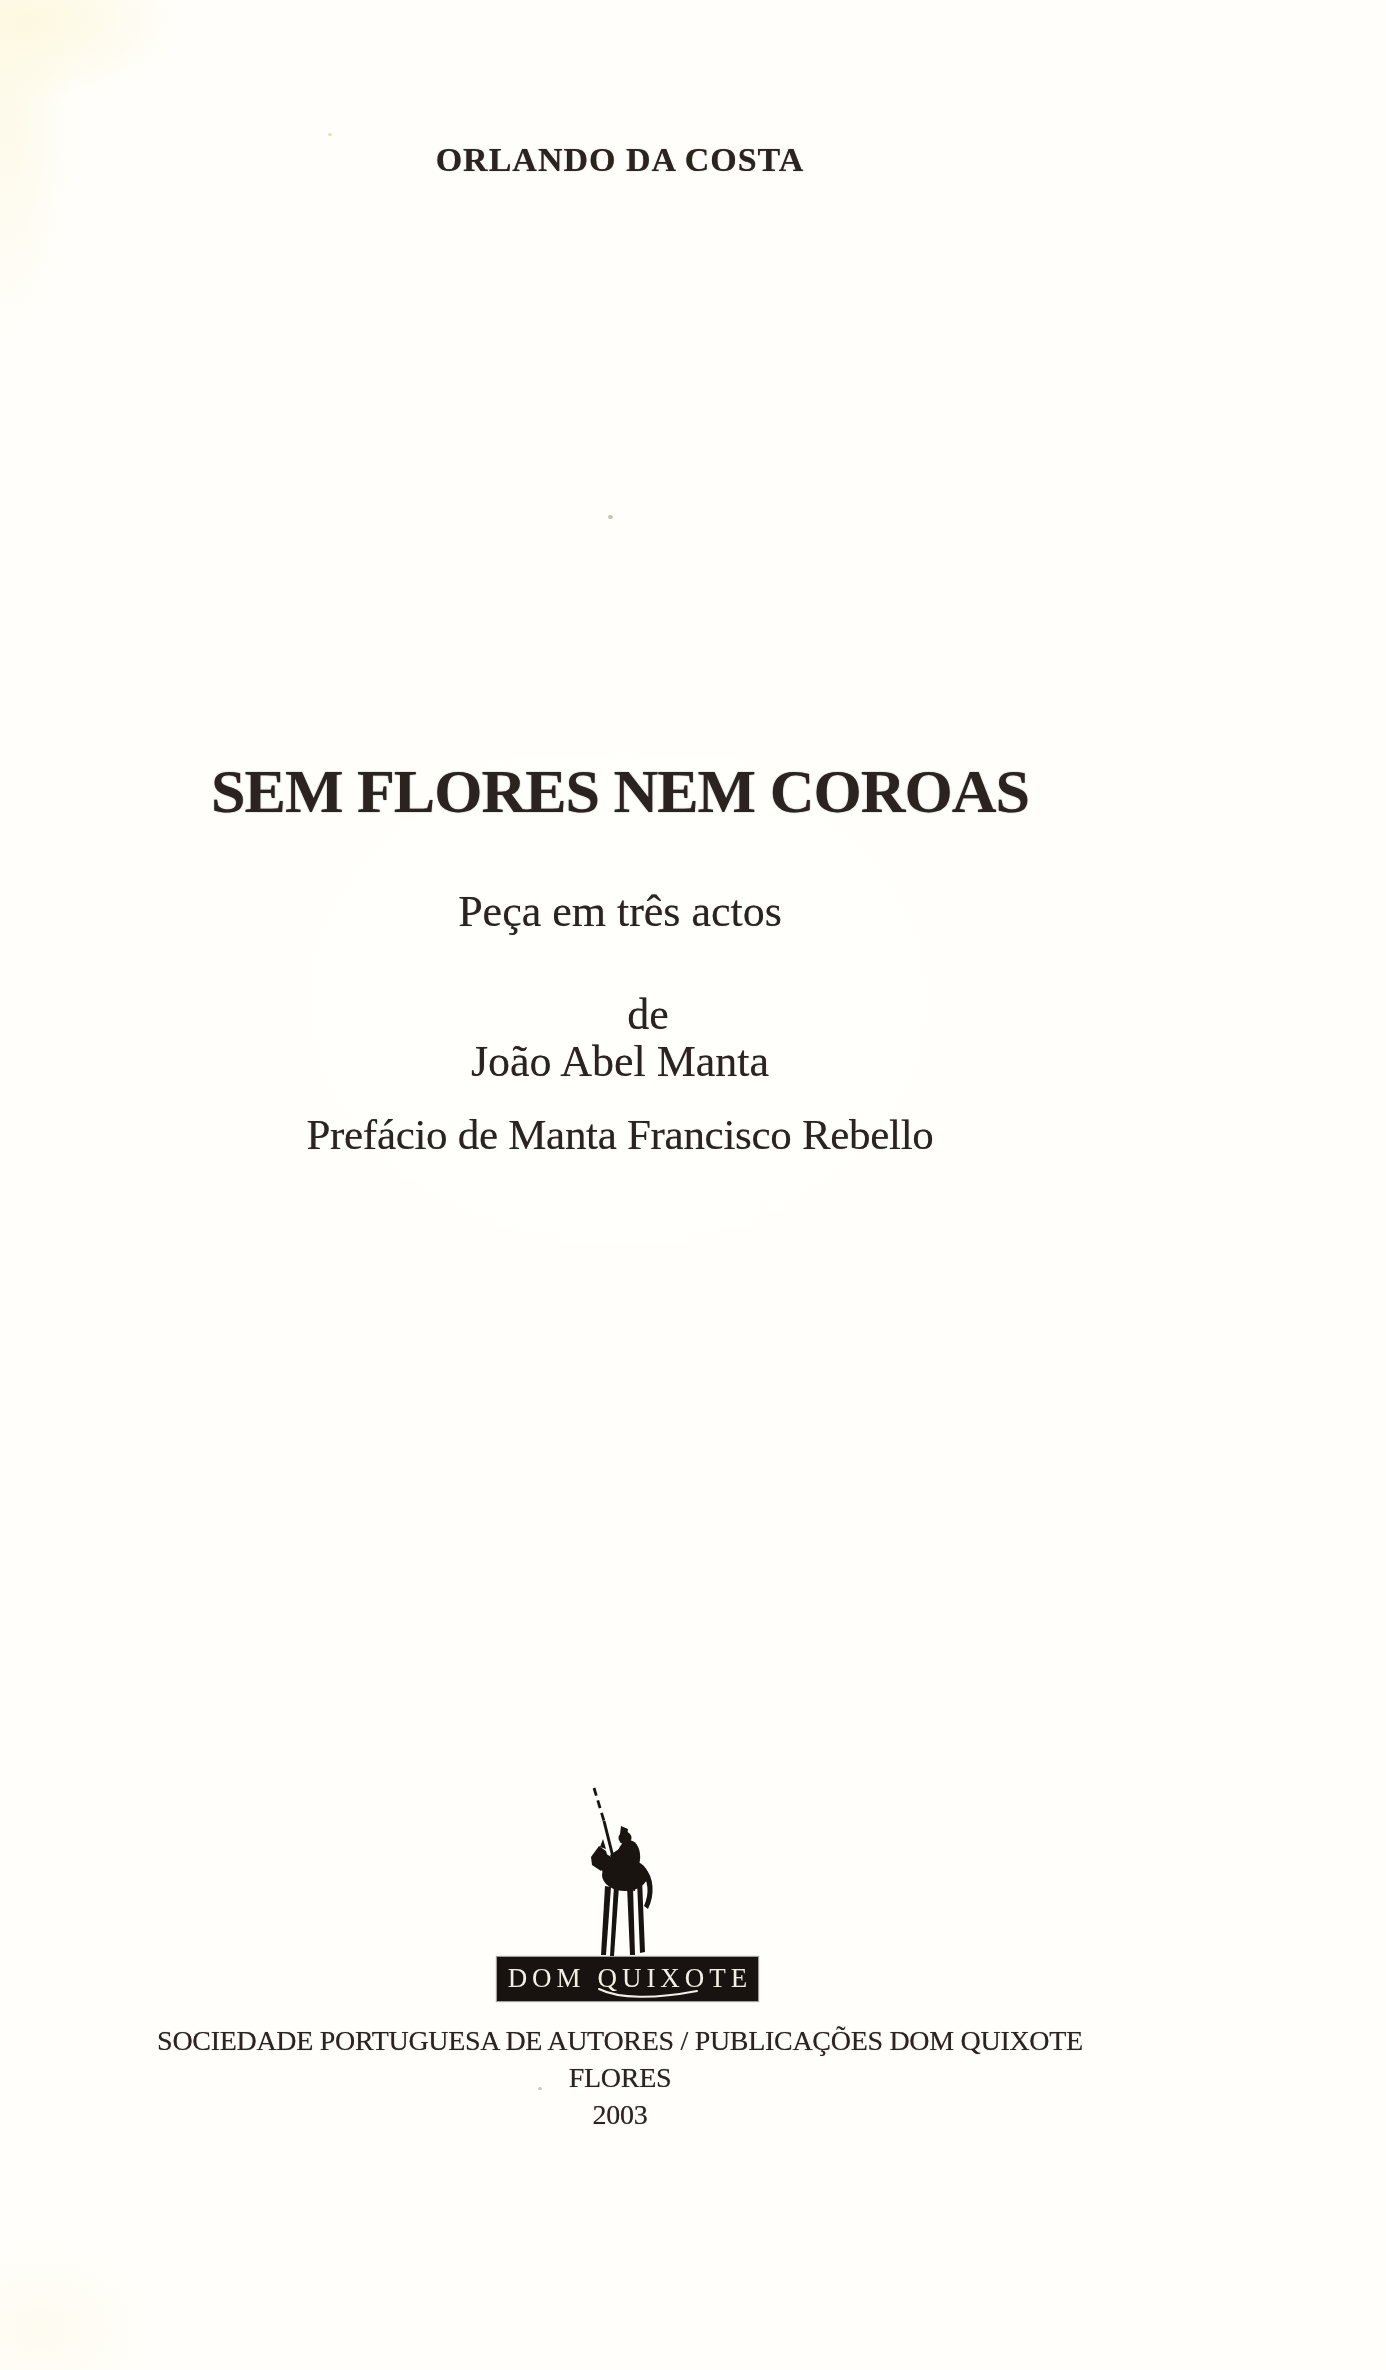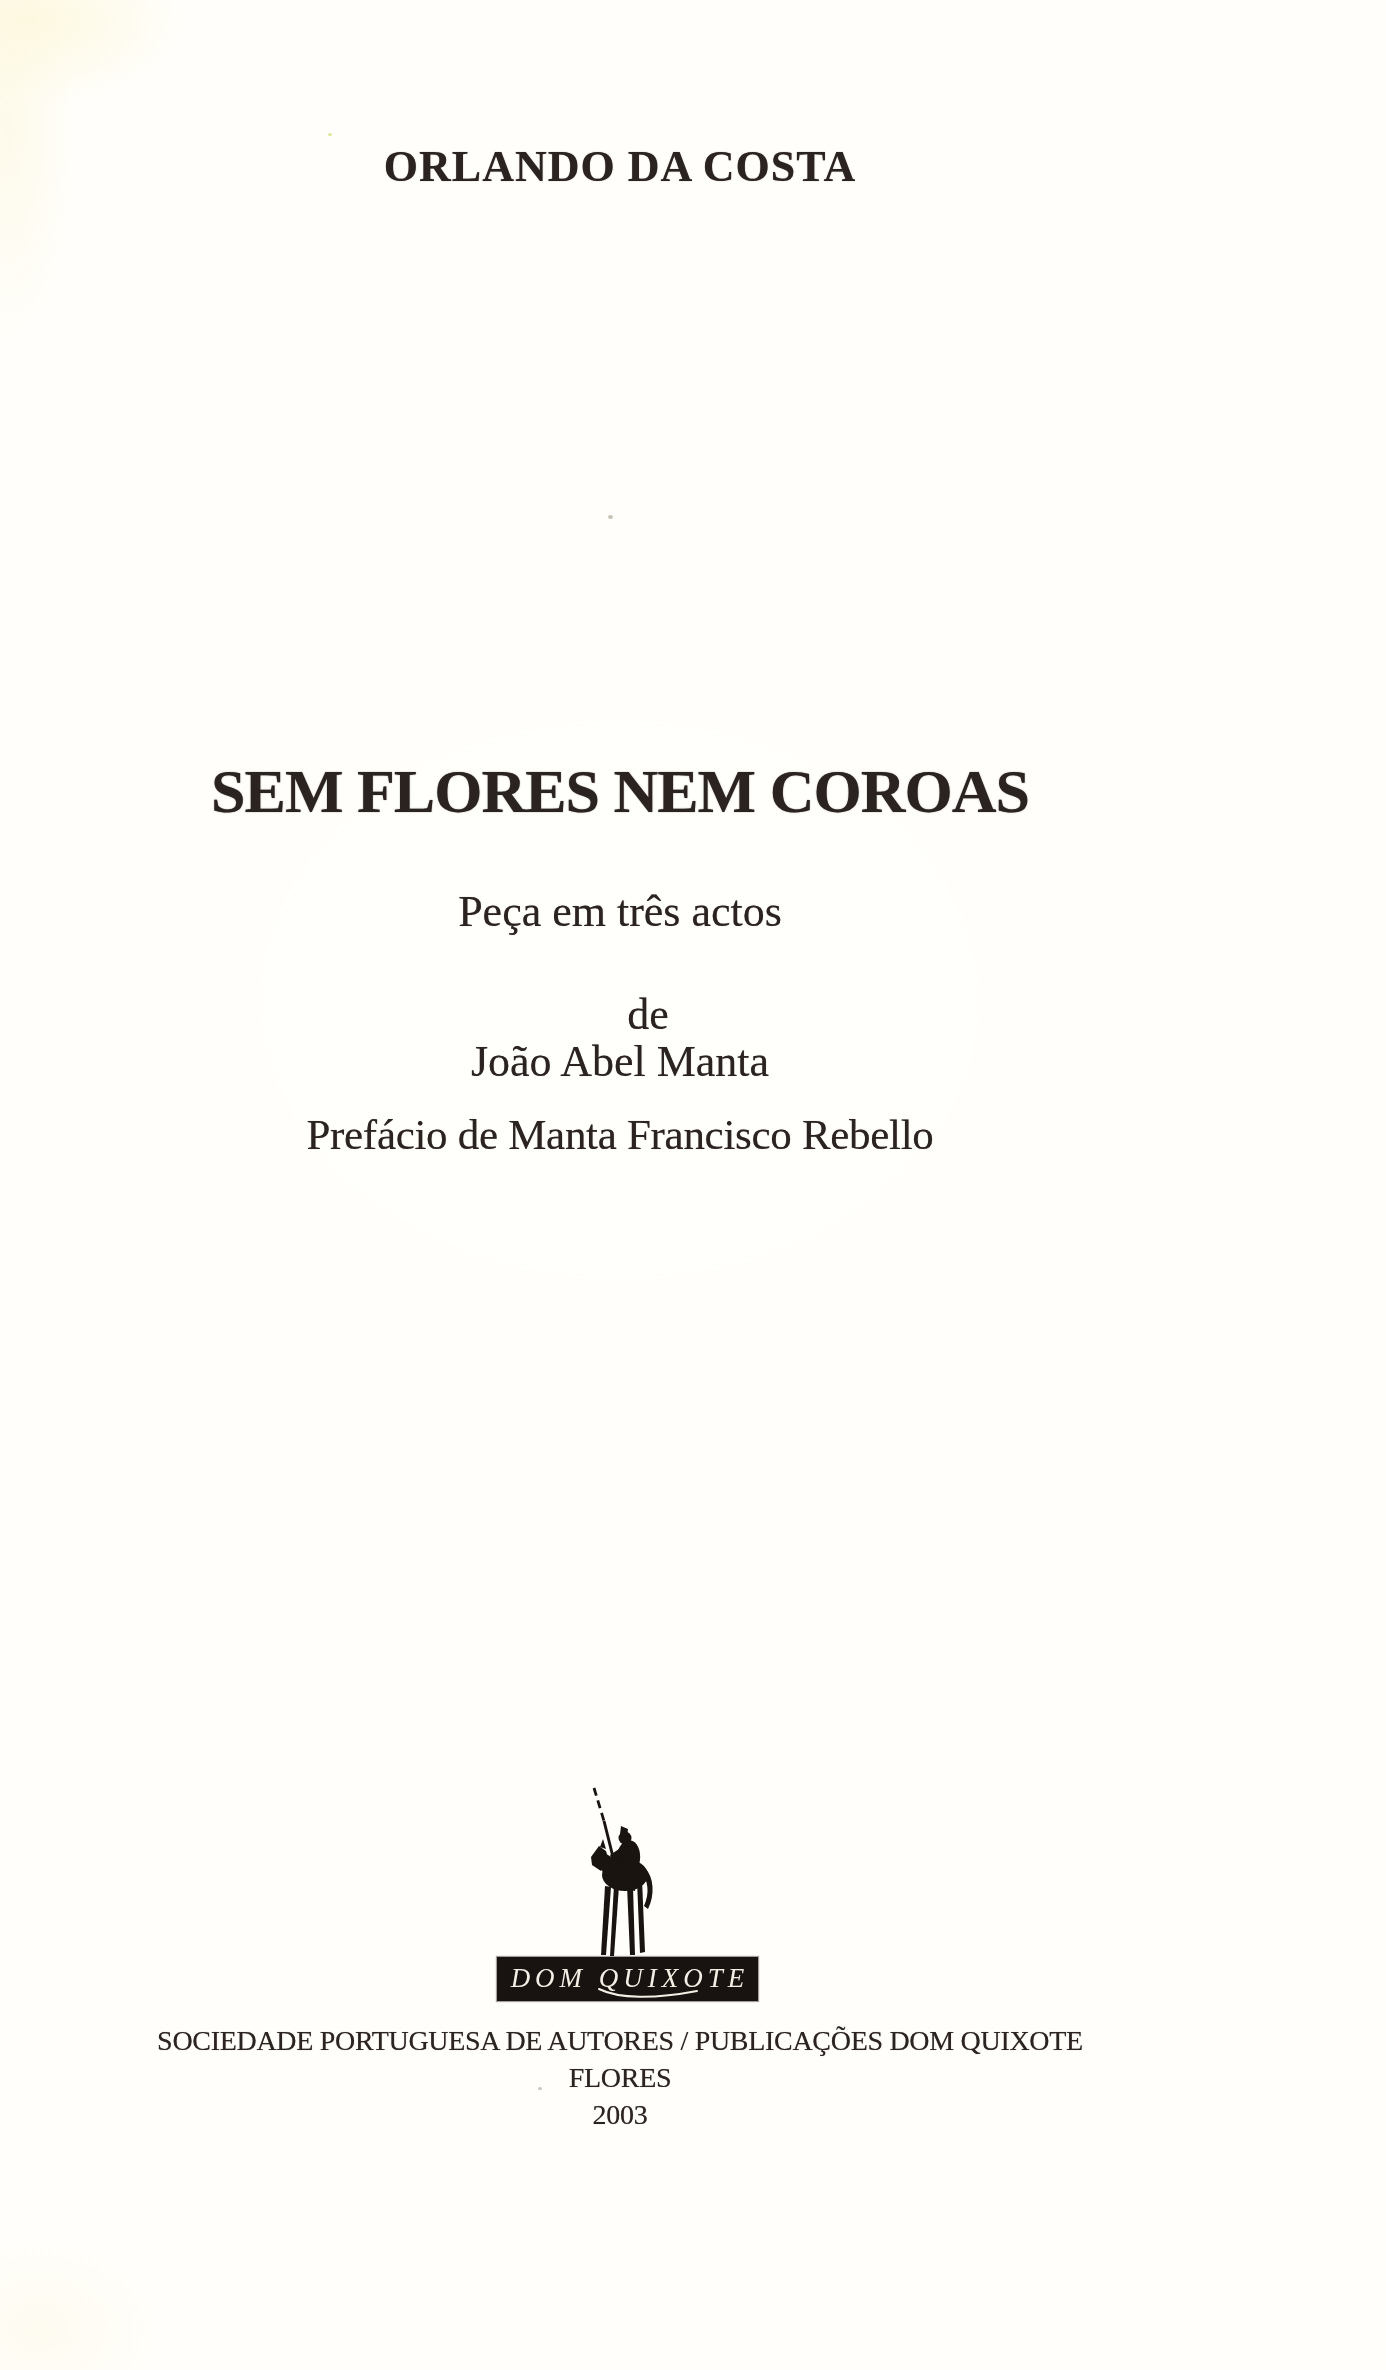--- a/index.html
+++ b/index.html
@@ -12,42 +12,41 @@
       radial-gradient(ellipse 90px 300px at 8px 120px, rgba(253,249,230,.8), rgba(253,249,230,0) 75%),
       radial-gradient(ellipse 160px 120px at 40px 2330px, rgba(253,250,236,.7), rgba(253,250,236,0) 75%),
       radial-gradient(ellipse 900px 700px at 620px 1000px, rgba(255,255,252,1), rgba(255,255,250,0) 80%);
     overflow:hidden;
     font-family:"Liberation Serif","DejaVu Serif",serif;
     color:#2b2320;
   }
   .centercol{position:absolute;left:0;width:1240px;text-align:center;}
   .txt{text-shadow:0 0 .8px rgba(43,35,32,.55);white-space:nowrap;}
   .author{
-    top:141px;font-size:44px;font-weight:bold;letter-spacing:1px;
+    top:141px;font-size:34px;font-weight:bold;letter-spacing:1px;
     text-shadow:0 0 1px rgba(38,30,26,.6);
   }
   .title{
     top:756px;font-size:62px;font-weight:bold;letter-spacing:-1px;
     text-shadow:0 0 1.2px rgba(38,30,26,.65);
   }
   .sub{font-size:44px;margin-top:28px;}
   .sub1{top:858px;}
   .sub2{top:910px;}
   .sub3{top:961px;padding-left:28px;}
   .sub4{top:1008px;}
   .preface{top:1110px;font-size:43px;letter-spacing:-.3px;}
   .imprint{top:2022px;font-size:28px;line-height:37px;letter-spacing:-.3px;}
 
   .logo{position:absolute;left:0;top:0;}
   .knight{position:absolute;left:575px;top:1785px;width:90px;height:175px;}
   .banner{
     position:absolute;left:497px;top:1957px;width:261px;height:44px;
     background:#181210;
     box-shadow:0 0 1px 1px rgba(24,18,16,.4);
-    font-style:italic;
   }
   .banner-label{
     position:absolute;left:0;top:0;width:100%;height:44px;line-height:42px;
     text-align:center;color:#f4efe4;font-size:27px;letter-spacing:5px;
     font-family:"Liberation Serif","DejaVu Serif",serif;
     text-indent:5px;
   }
   .qswash{position:absolute;left:100px;top:29px;width:105px;height:14px;}
   .speck{position:absolute;border-radius:50%;}
   .speck1{left:328px;top:133px;width:4px;height:3px;background:rgba(205,214,90,.6);}

